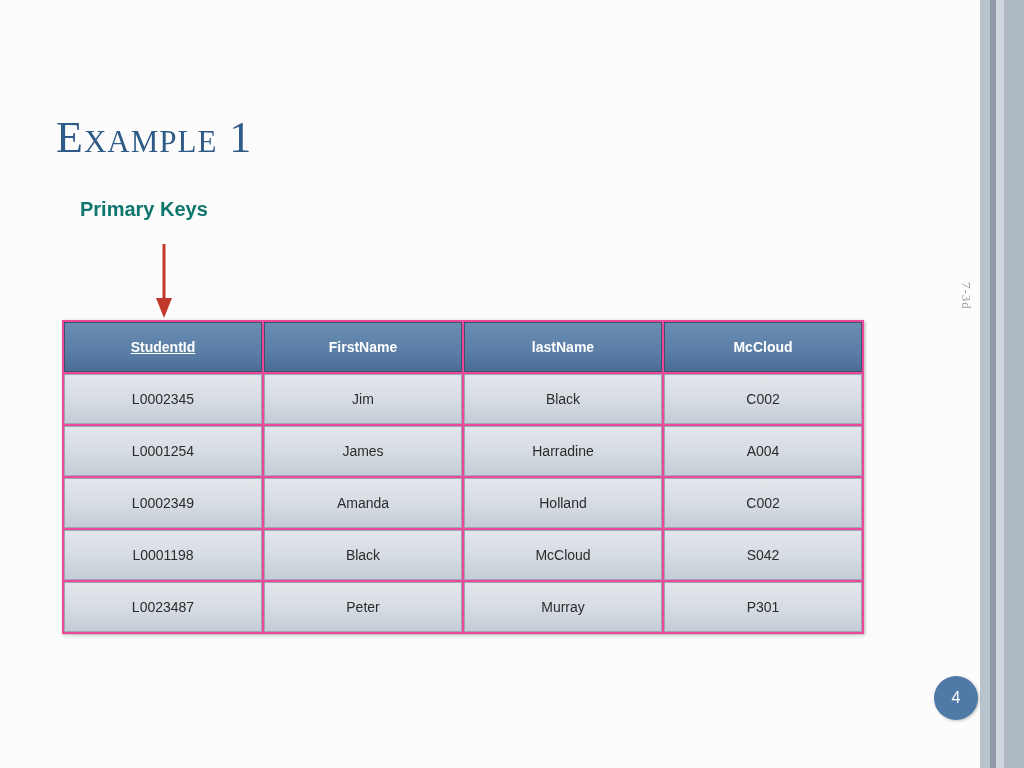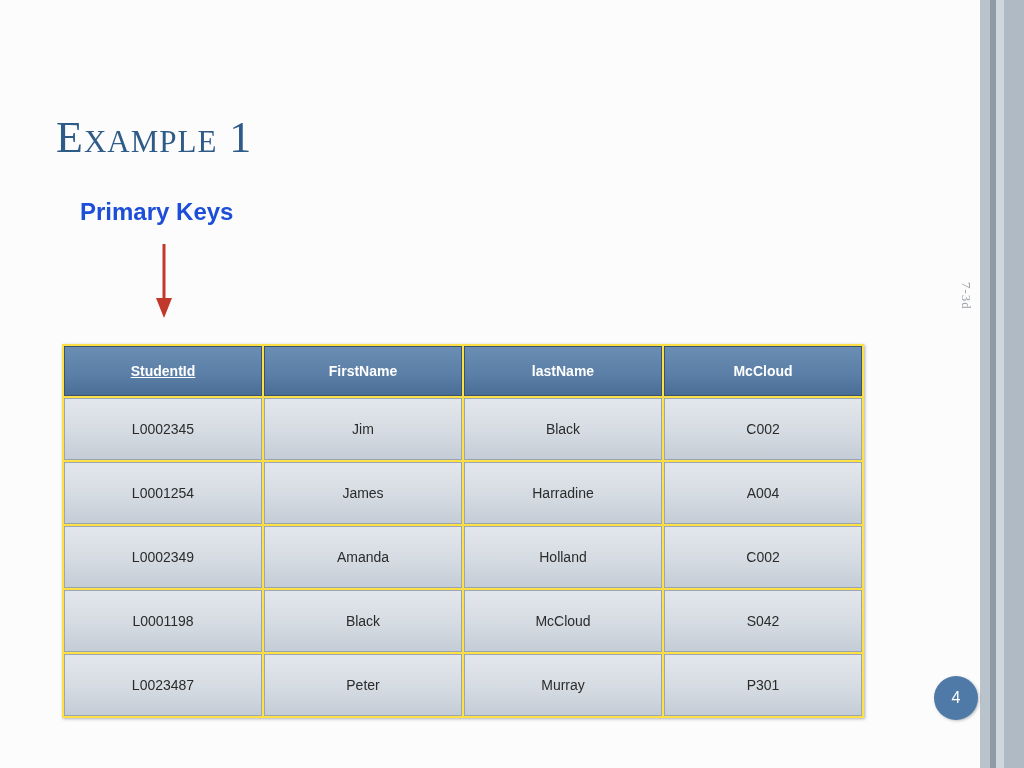--- a/index.html
+++ b/index.html
@@ -37,23 +37,23 @@
     font-size: 44px;
     letter-spacing: 1px;
     color: #2f5b88;
   }
 
   
   .annotation {
     position: absolute;
     left: 80px;
     top: 198px;
-    font-size: 24px;
+    font-size: 20px;
     font-weight: 600;
-    color: #1d4ed8;
+    color: #0f766e;
   }
 
   
   .arrow {
     position: absolute;
     left: 152px;
     top: 240px;
   }
 
   
@@ -82,31 +82,31 @@
     display: flex;
     align-items: center;
     justify-content: center;
     box-shadow: 1px 1px 3px rgba(0,0,0,.25);
   }
 
   
   .tbl {
     position: absolute;
     left: 62px;
-    top: 344px;
+    top: 320px;
     border-collapse: separate;
     border-spacing: 2px;
-    background: #fde047;
+    background: #ec4899;
     box-shadow: 1px 1px 3px rgba(0,0,0,.3);
   }
   .tbl th, .tbl td {
     text-align: center;
     font-size: 14px;
     box-sizing: border-box;
-    height: 62px;
+    height: 50px;
     width: 198px;
   }
   .tbl th {
     background: linear-gradient(to bottom, #6a8db3 0%, #5b7ea6 60%, #4a6d96 100%);
     color: #fff;
     font-weight: bold;
     border: 1px solid #3b536d;
     height: 50px;
   }
   .tbl th.pk {

